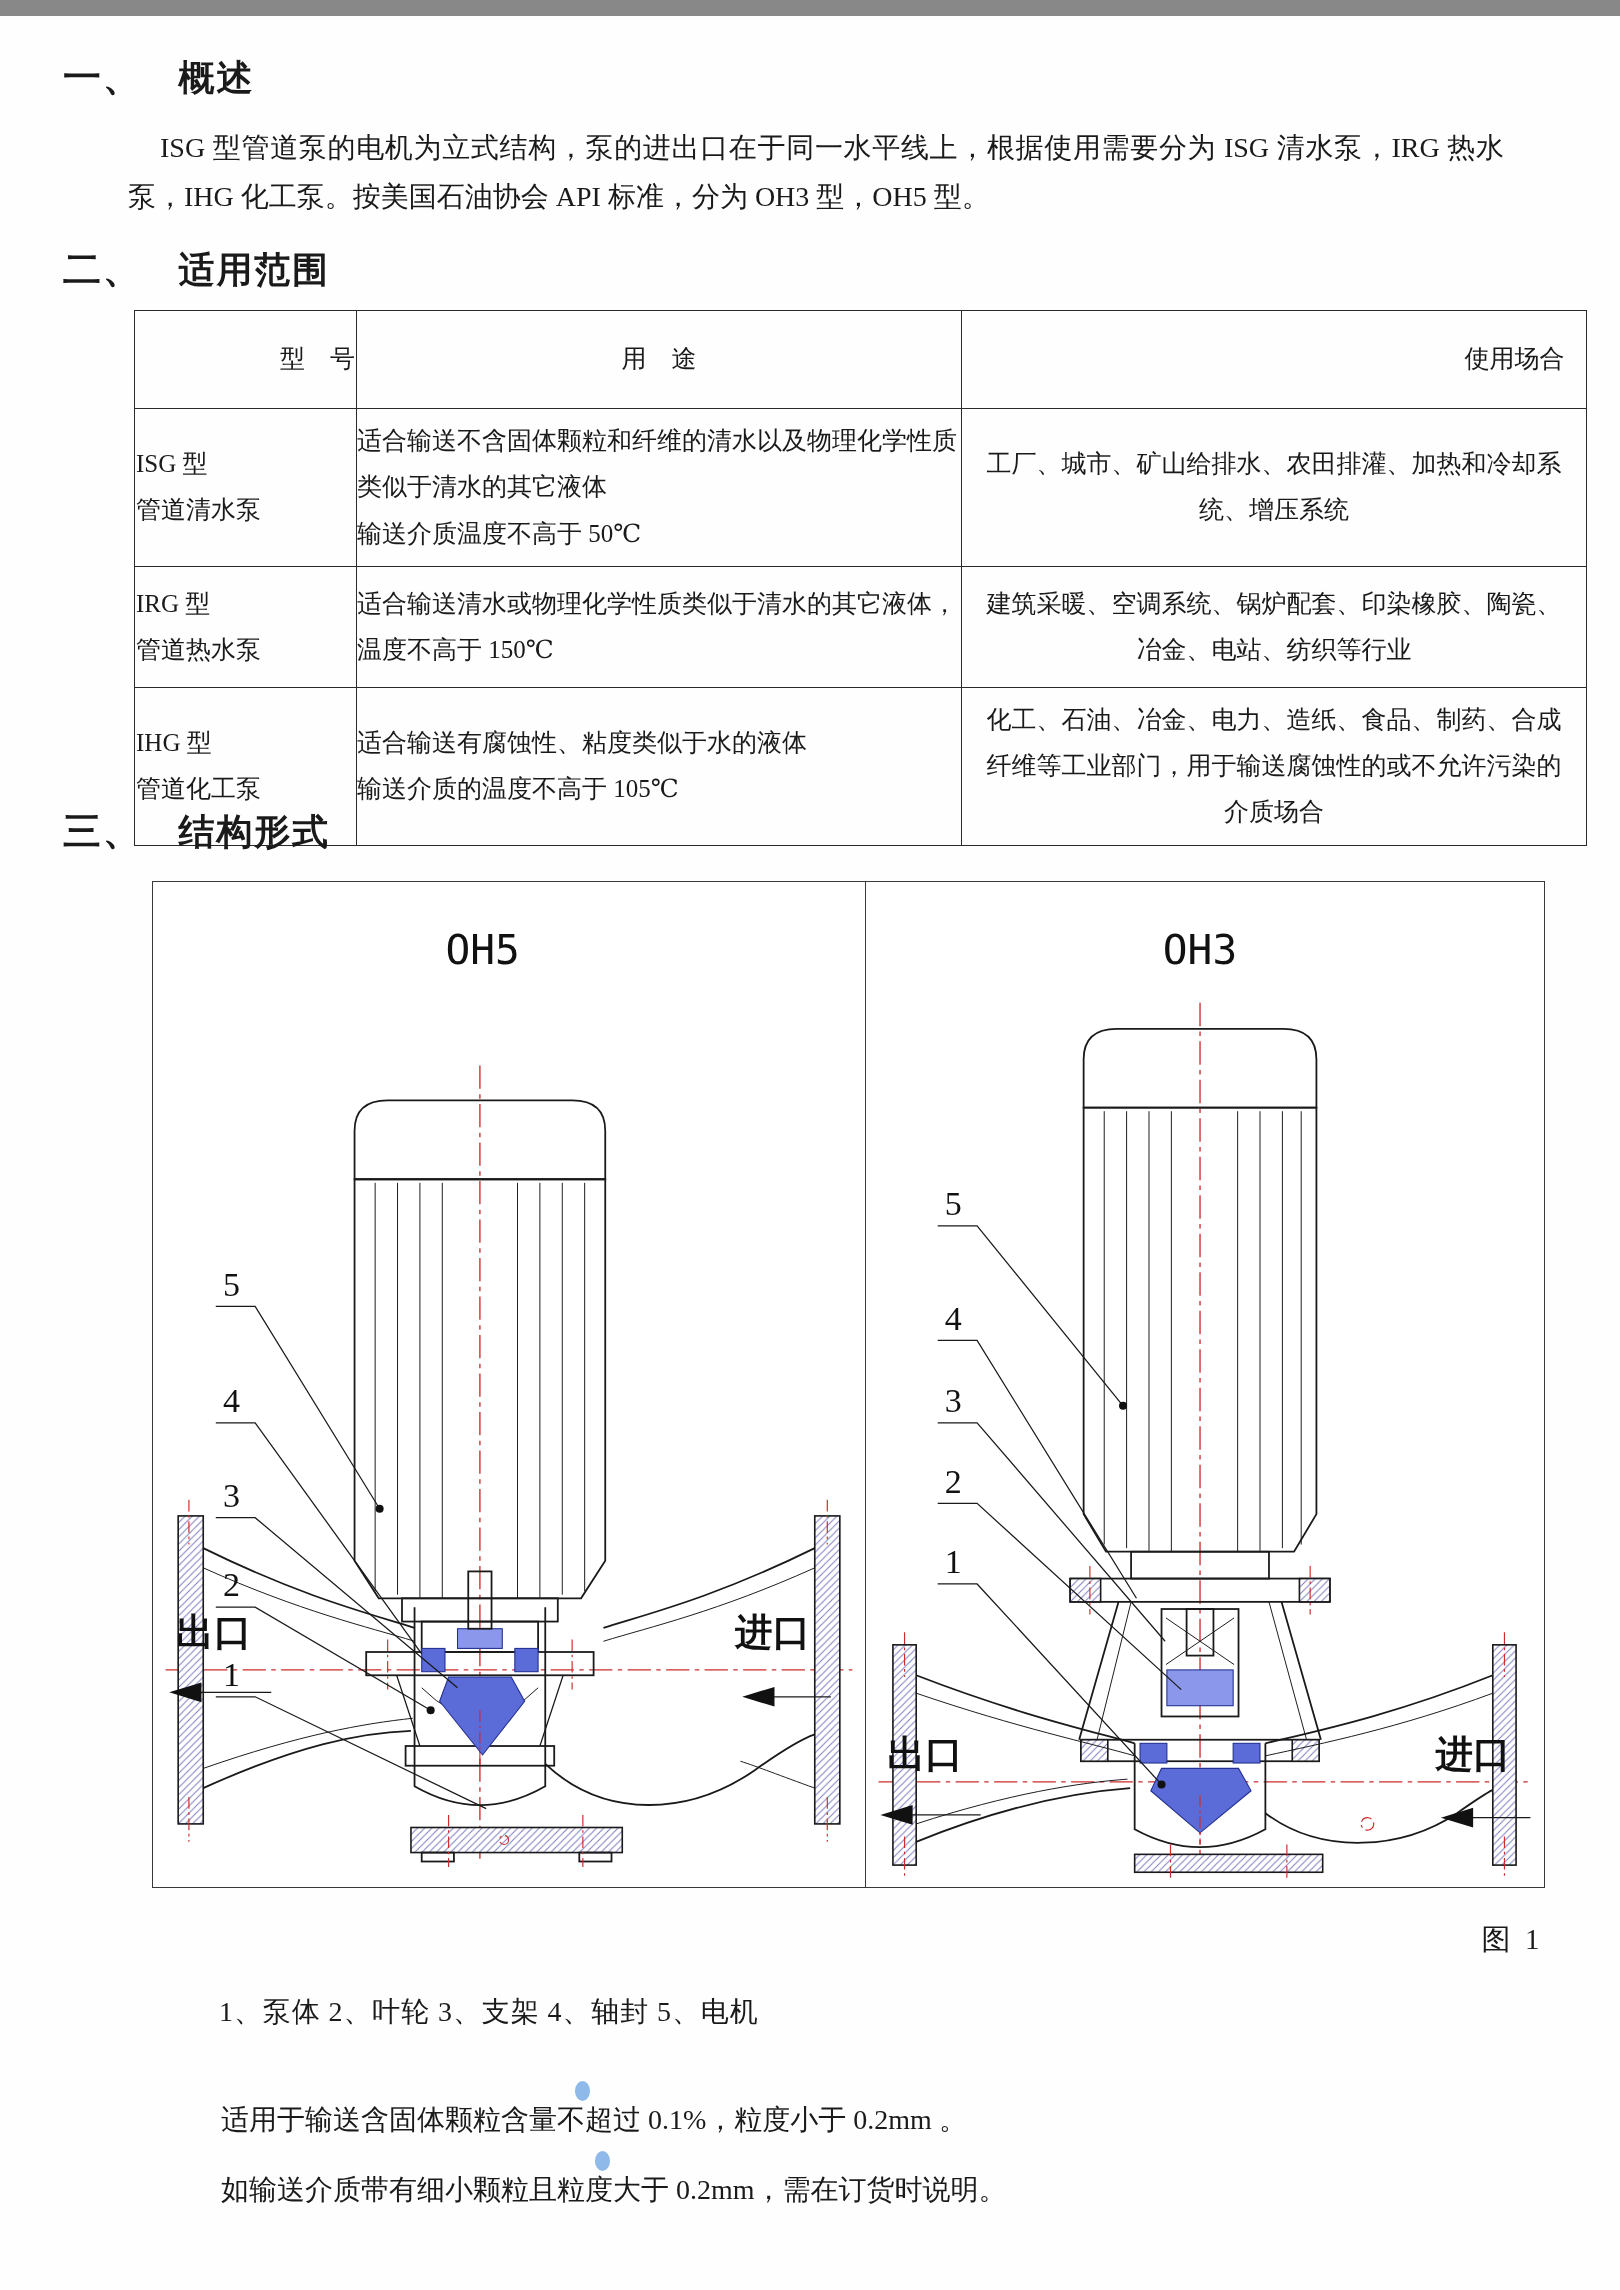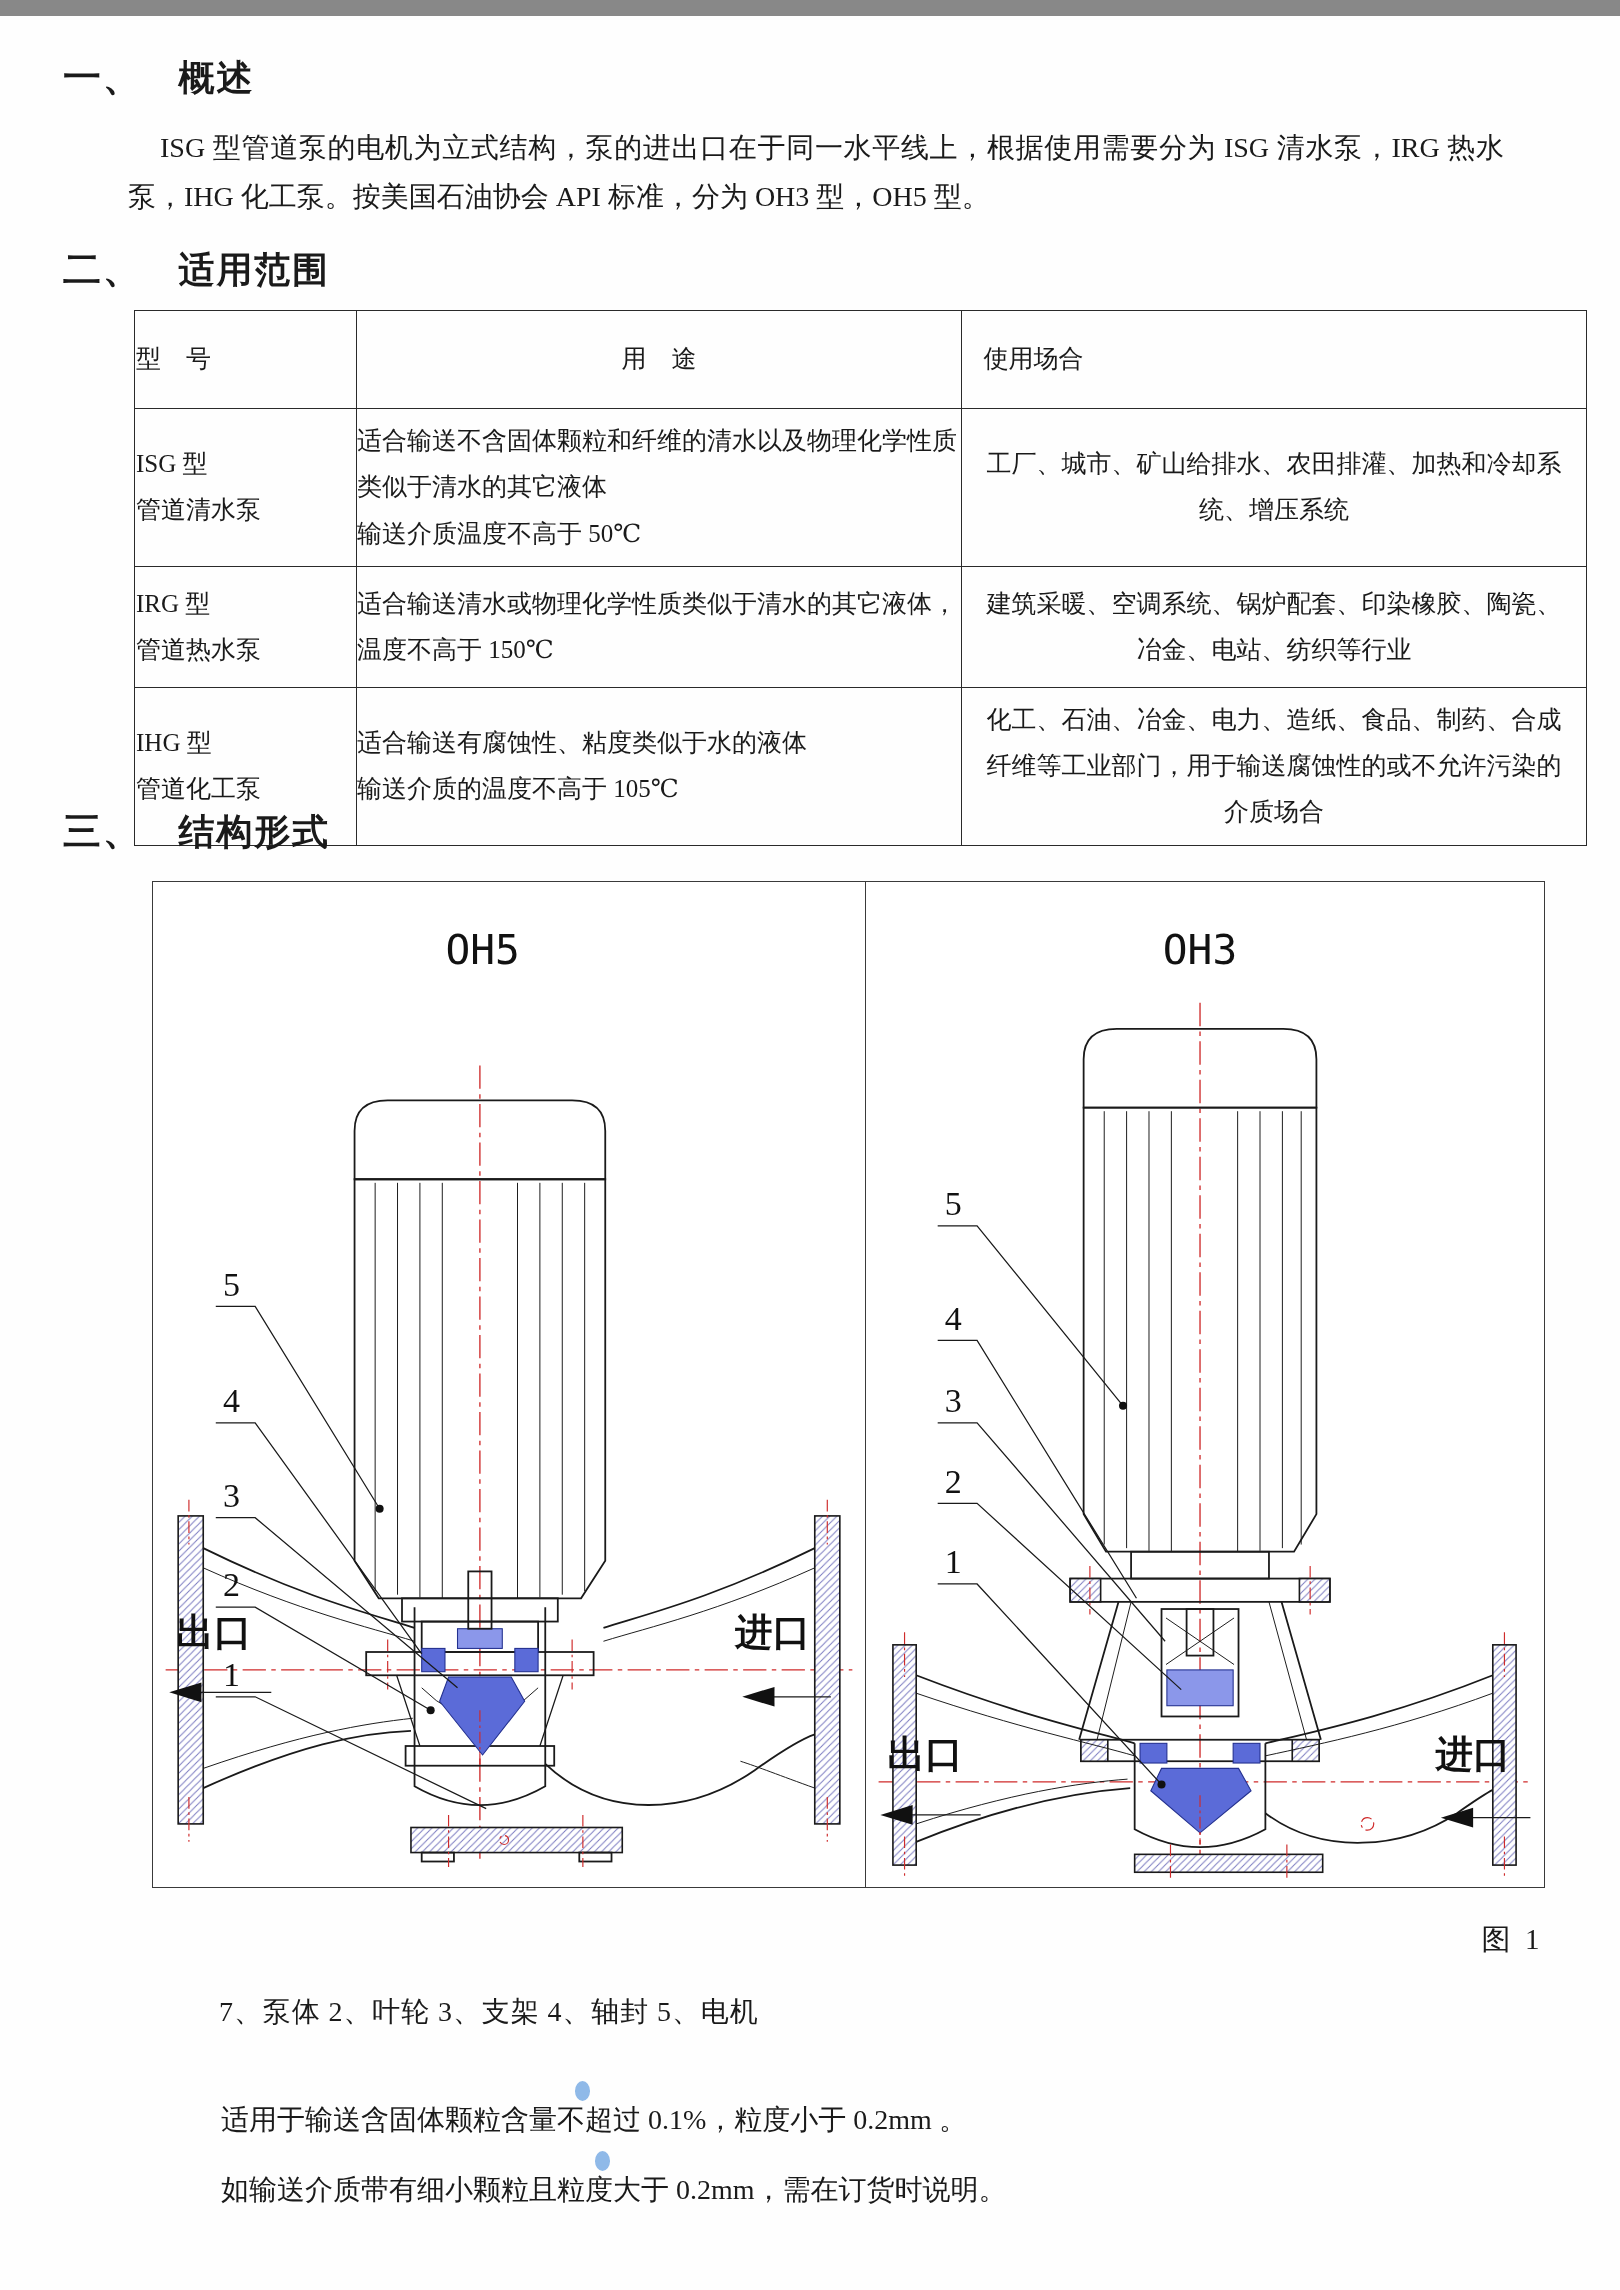--- a/index.html
+++ b/index.html
@@ -15,21 +15,21 @@
     font-size:28px;line-height:49px;text-indent:32px;text-align:justify;
   }
   table.scope{
     position:absolute;left:134px;top:294px;width:1403px;
     border-collapse:collapse;table-layout:fixed;font-size:25px;
   }
   table.scope td{border:1.8px solid #2a2a2a;vertical-align:middle;line-height:1.85;}
   td.c-model{width:219px;white-space:pre-line;}
   td.c-usage{width:604px;text-align:left;padding:9px 0;white-space:pre-line;}
   td.c-apps{width:581px;text-align:center;padding:9px 21.5px;}
-  tr.hdr td{height:79px;text-align:left;}
+  tr.hdr td{height:79px;text-align:right;}
   tr.r1 td{height:133px;}
   tr.r2 td{height:102px;}
   tr.r3 td{height:136px;}
   .figure-box{
     position:absolute;left:152px;top:865px;width:1391px;height:1005px;
     border:1.8px solid #3a3a3a;background:#fff;display:flex;
   }
   .fig-half{position:relative;height:100%;}
   .fig-half.left{width:712px;border-right:1.8px solid #3a3a3a;}
   .fig-half.right{flex:1;}
@@ -307,21 +307,21 @@
           <polygon points="642,1045 678,1034 678,1056" fill="#111"></polygon>
         </g>
 
         <text class="ttl" x="373" y="92" text-anchor="middle">OH3</text>
       </svg>
     </div>
   </div>
 
   <div class="fig-caption">图 1</div>
 
-  <div class="parts-list">7、泵体 2、叶轮 3、支架 4、轴封 5、电机</div>
+  <div class="parts-list">1、泵体 2、叶轮 3、支架 4、轴封 5、电机</div>
 
   <div class="note-row" style="top:2065px;">
     <span class="dot"></span>
     <span>适用于输送含固体颗粒含量不超过 0.1%，粒度小于 0.2mm 。</span>
   </div>
   <div class="note-row" style="top:2135px;">
     <span class="dot"></span>
     <span>如输送介质带有细小颗粒且粒度大于 0.2mm，需在订货时说明。</span>
   </div>
 

